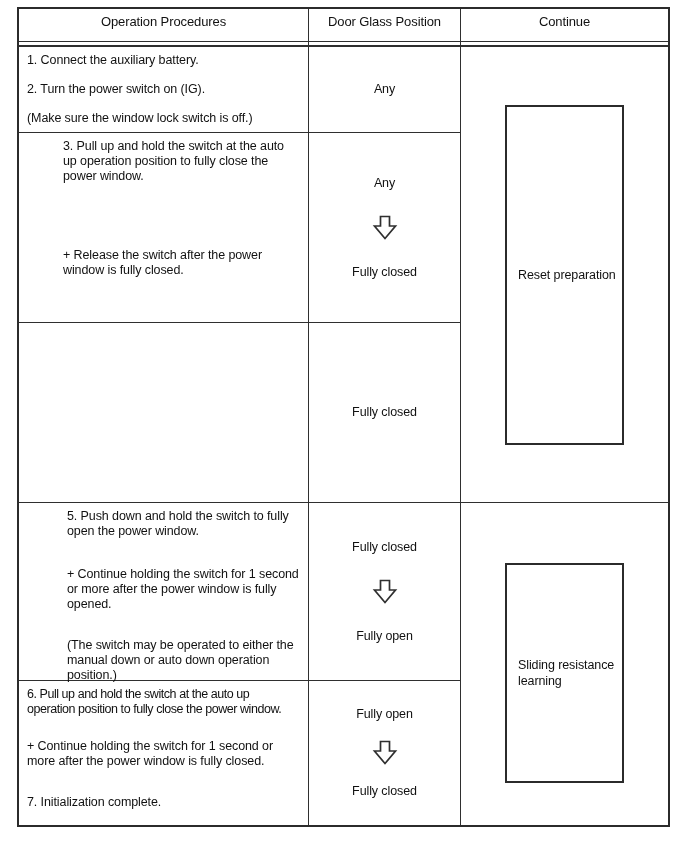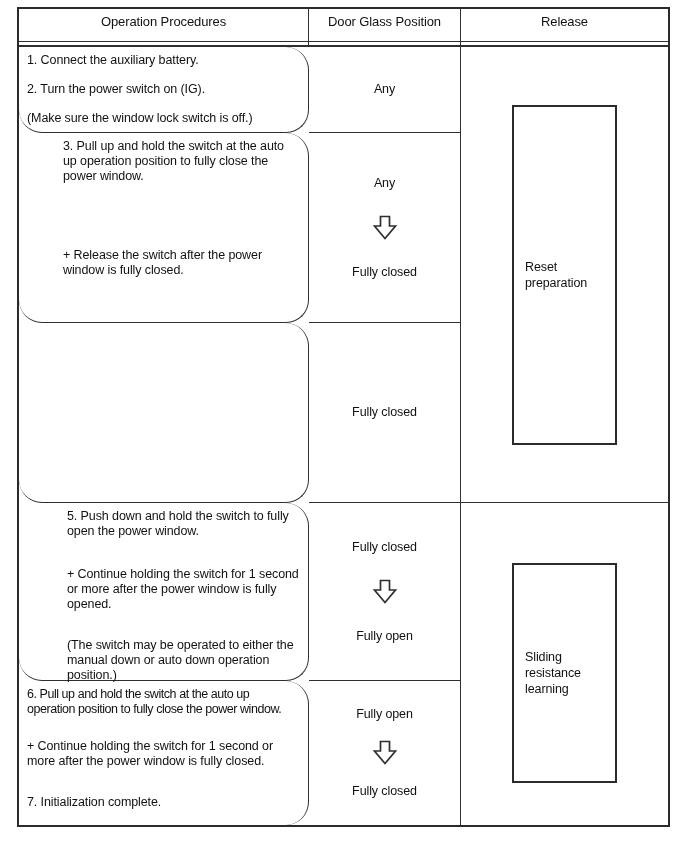--- a/index.html
+++ b/index.html
@@ -31,21 +31,21 @@
   .bb{border-bottom:1px solid var(--line);}
   .bb2{border-bottom:2px solid var(--line);}
   
   .hcell{
     display:flex;justify-content:center;align-items:flex-start;
     padding-top:5px;font-size:13px;letter-spacing:-0.1px;
   }
   
   .pcell{
     padding:6px 8px 0 8px;
-    font-size:12.5px;line-height:15px;letter-spacing:-0.1px;border-radius:23px;
+    font-size:12.5px;line-height:15px;letter-spacing:-0.1px;
   }
   .pcell p{margin:0;}
   .g14{margin-top:14px !important;}
   .g64{margin-top:64px !important;}
   .g58{margin-top:58px !important;}
   .g28{margin-top:28px !important;}
   .g26{margin-top:26px !important;}
   .g22{margin-top:22px !important;}
   .tight{letter-spacing:-0.45px;}
   
@@ -56,21 +56,21 @@
     text-align:left;
   }
   .gap22{gap:22px;}
   .gap16{gap:16px;}
   .arrow-icon{display:block;color:var(--line);}
   
   .ucell{
     display:flex;align-items:center;justify-content:center;
   }
   .pbox{
-    width:105px;border:2px solid var(--outer);
+    width:119px;border:2px solid var(--outer);
     display:flex;align-items:center;
     padding-left:11px;padding-right:1px;
     font-size:12.5px;line-height:16px;letter-spacing:-0.1px;
   }
   .pbox1{height:340px;}
   .pbox2{height:220px;margin-top:17px;}
   
   .h1{grid-area:1/1/2/2;} .h2{grid-area:1/2/2/3;} .h3{grid-area:1/3/2/4;}
   .s1{grid-area:2/1/3/2;} .s2{grid-area:2/2/3/3;} .s3{grid-area:2/3/3/4;}
   .p1{grid-area:3/1/4/2;} .p2{grid-area:4/1/5/2;padding-left:44px;} .p3{grid-area:5/1/6/2;}
@@ -84,21 +84,21 @@
 
 <div class="proc-table">
 
   <div class="cell hcell br bb h1">
     <span>Operation Procedures</span>
   </div>
   <div class="cell hcell br bb h2">
     <span>Door Glass Position</span>
   </div>
   <div class="cell hcell bb h3">
-    <span>Release</span>
+    <span>Continue</span>
   </div>
 
   <div class="cell br bb2 s1"></div>
   <div class="cell br bb2 s2"></div>
   <div class="cell bb2 s3"></div>
 
   <div class="cell pcell br bb p1">
     <p>1. Connect the auxiliary battery.</p>
     <p class="g14">2. Turn the power switch on (IG).</p>
     <p class="g14">(Make sure the window lock switch is off.)</p>

